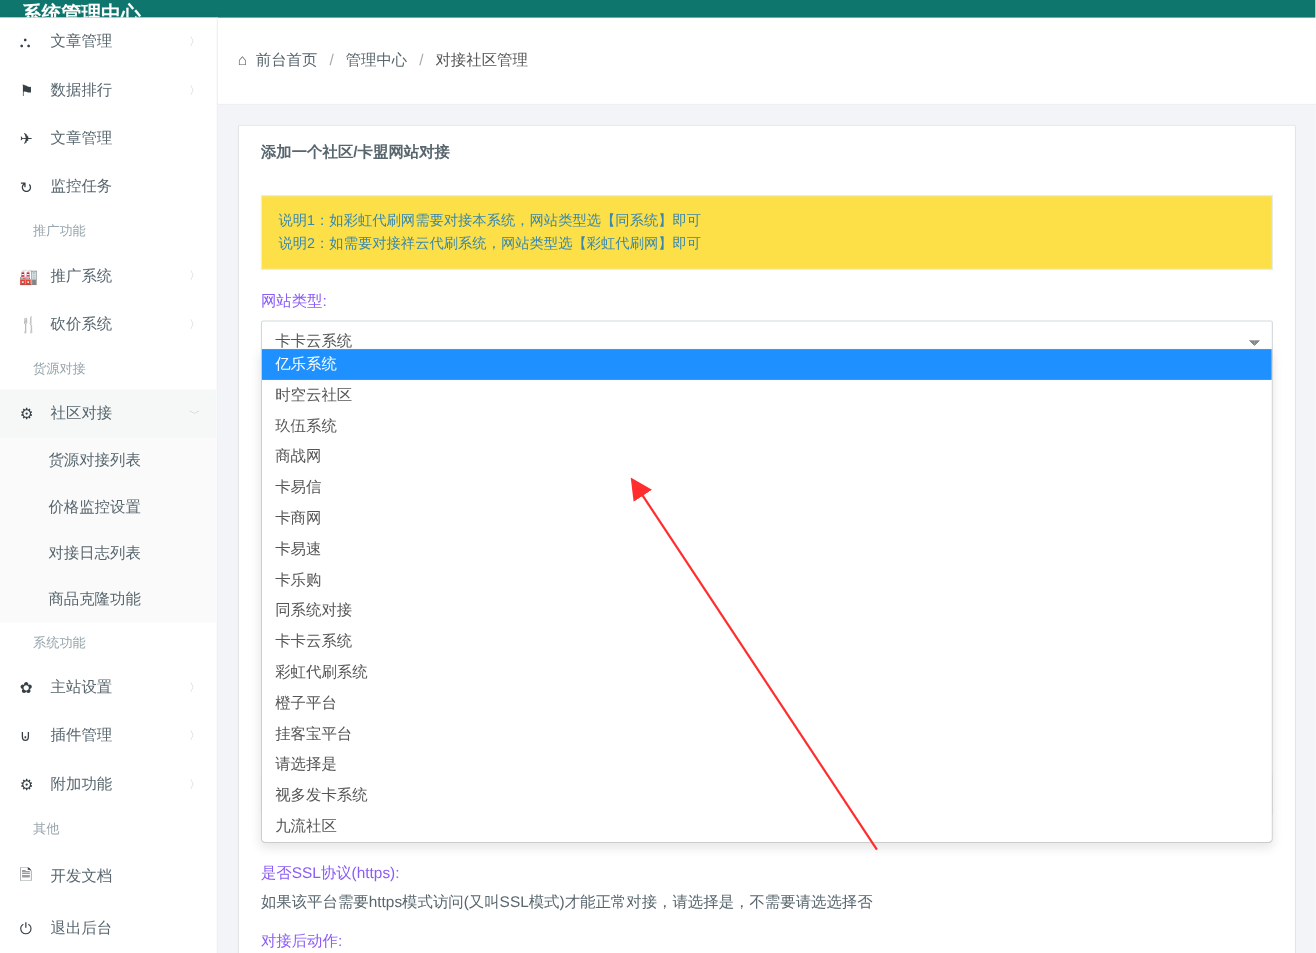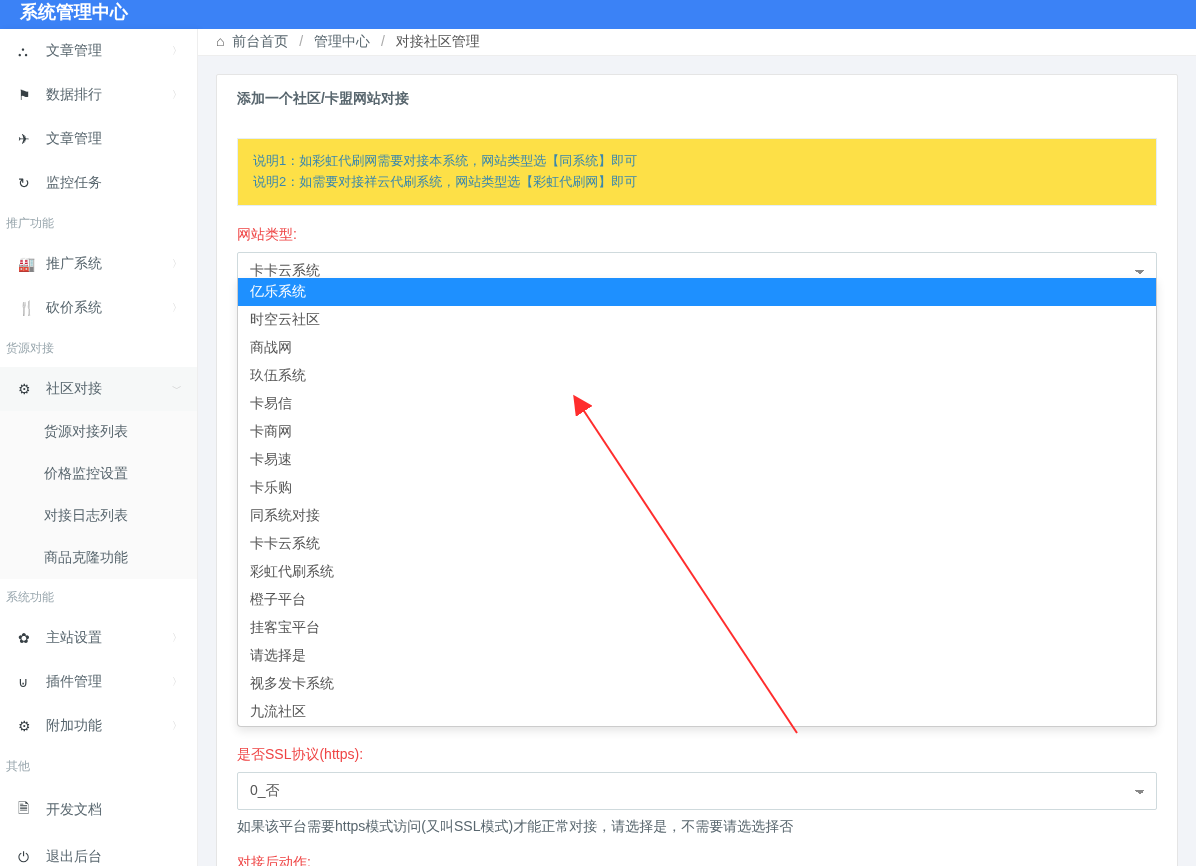--- a/index.html
+++ b/index.html
@@ -1,35 +1,35 @@
 <!DOCTYPE html>
 <html><head>
 <meta charset="utf-8">
 <style>
 * { margin: 0; padding: 0; box-sizing: border-box; }
 body { font-family: "Microsoft YaHei", Arial, sans-serif; font-size: 14px; color: #666; background: #fff; }
-.topbar { background: #3b82f6; height: 29px; overflow: hidden; color: #fff; padding-left: 20px; font-size: 18px; font-weight: bold; }
+.topbar { background: #0f766e; height: 16px; overflow: hidden; color: #fff; padding-left: 20px; font-size: 18px; font-weight: bold; }
 .layout { display: flex; height: 853px; }
 .sidebar { width: 198px; background: #fff; border-right: 1px solid #eee; overflow-y: auto; box-shadow: 2px 0 6px rgba(0,0,0,0.06); }
 .side-item { display: flex; align-items: center; padding: 13px 18px; color: #58666e; cursor: pointer; position: relative; font-size: 14px; }
 .side-item .ico { width: 28px; display: inline-flex; align-items: center; color: #363f44; font-size: 14px; }
 .side-item .chev { position: absolute; right: 15px; color: #ccc; font-size: 10px; }
 .side-sub { padding: 12px 18px 12px 44px; background: #fafafa; color: #58666e; cursor: pointer; font-size: 14px; }
-.side-head { padding: 10px 6px; color: #98a6ad; font-size: 12px; }
+.side-head { padding: 10px 30px; color: #98a6ad; font-size: 12px; }
 .main { flex: 1; background: #f2f4f8; overflow-y: auto; }
-.crumb-bar { background: #fff; padding: 4px 18px; border-bottom: 1px solid #eee; color: #555; font-size: 14px; }
+.crumb-bar { background: #fff; padding: 30px 18px; border-bottom: 1px solid #eee; color: #555; font-size: 14px; }
 .crumb-bar a { color: #58666e; text-decoration: none; }
 .crumb-bar .sep { color: #aaa; margin: 0 7px; }
 .crumb-home { margin-right: 4px; }
 .panel { margin: 18px; background: #fff; border: 1px solid #e5e5e5; border-radius: 2px; }
 .panel-hd { padding: 15px 20px; font-size: 14px; font-weight: bold; color: #58666e; }
 .panel-bd { padding: 15px 20px; position: relative; }
 .info-box { background: #fde047; border: 1px solid #e4eef7; padding: 12px 15px; color: #4a7eb7; font-size: 13px; margin-bottom: 20px; }
 .info-box p { color: #3a87ad; line-height: 1.6; }
-.form-label { color: #ef4444; font-size: 14px; margin-bottom: 8px; display: block; }
+.form-label { color: #8b5cf6; font-size: 14px; margin-bottom: 8px; display: block; }
 .form-select { width: 100%; padding: 9px 12px; border: 1px solid #cfdadd; background: #fff; color: #555; font-size: 14px; border-radius: 2px; appearance: none; background-image: linear-gradient(45deg, transparent 50%, #888 50%), linear-gradient(135deg, #888 50%, transparent 50%); background-position: calc(100% - 16px) 17px, calc(100% - 11px) 17px; background-size: 5px 5px, 5px 5px; background-repeat: no-repeat; }
 .dropdown-overlay { position: absolute; left: 20px; right: 20px; top: 155px; background: #fff; border: 1px solid #ccc; border-top: none; box-shadow: 0 4px 10px rgba(0,0,0,0.1); z-index: 10; border-radius: 0 0 4px 4px; overflow: hidden; }
 .dd-item { padding: 5px 12px; font-size: 14px; color: #555; cursor: pointer; }
 .dd-item.hl { background: #1e90ff; color: #fff; }
 .form-group { margin-bottom: 18px; }
 .hint { color: #58666e; font-size: 14px; margin-top: 8px; }
 .hint a { color: #3b8cff; text-decoration: none; }
 .arrow-svg { position: absolute; top: 150px; left: 80px; pointer-events: none; z-index: 20; }
 </style>
 </head>
@@ -131,22 +131,22 @@
         </div>
 
         <div class="form-group">
           <label class="form-label">网站类型:</label>
           <div class="form-select">卡卡云系统</div>
         </div>
 
         <div class="dropdown-overlay" id="ddlist">
             <div class="dd-item hl">亿乐系统</div>
             <div class="dd-item">时空云社区</div>
+            <div class="dd-item">玖伍系统</div>
             <div class="dd-item">商战网</div>
-            <div class="dd-item">玖伍系统</div>
             <div class="dd-item">卡易信</div>
             <div class="dd-item">卡商网</div>
             <div class="dd-item">卡易速</div>
             <div class="dd-item">卡乐购</div>
             <div class="dd-item">同系统对接</div>
             <div class="dd-item">卡卡云系统</div>
             <div class="dd-item">彩虹代刷系统</div>
             <div class="dd-item">橙子平台</div>
             <div class="dd-item">挂客宝平台</div>
             <div class="dd-item">请选择是</div>
@@ -168,21 +168,20 @@
         <div class="form-group">
           <label class="form-label">代理服务器:</label>
           <div class="form-select">0_关闭</div>
           <div class="hint">
             <span>当使用国外服务器且该货源站拦截国外时，请选择开启 </span><a href="#">代理服务器配置</a>
           </div>
         </div>
 
         <div class="form-group">
           <label class="form-label">是否SSL协议(https):</label>
-          <div class="form-select">0_否</div>
           <div class="hint">如果该平台需要https模式访问(又叫SSL模式)才能正常对接，请选择是，不需要请选选择否</div>
         </div>
 
         <div class="form-group">
           <label class="form-label">对接后动作:</label>
         </div>
 
       </div>
     </div>
   </div>

